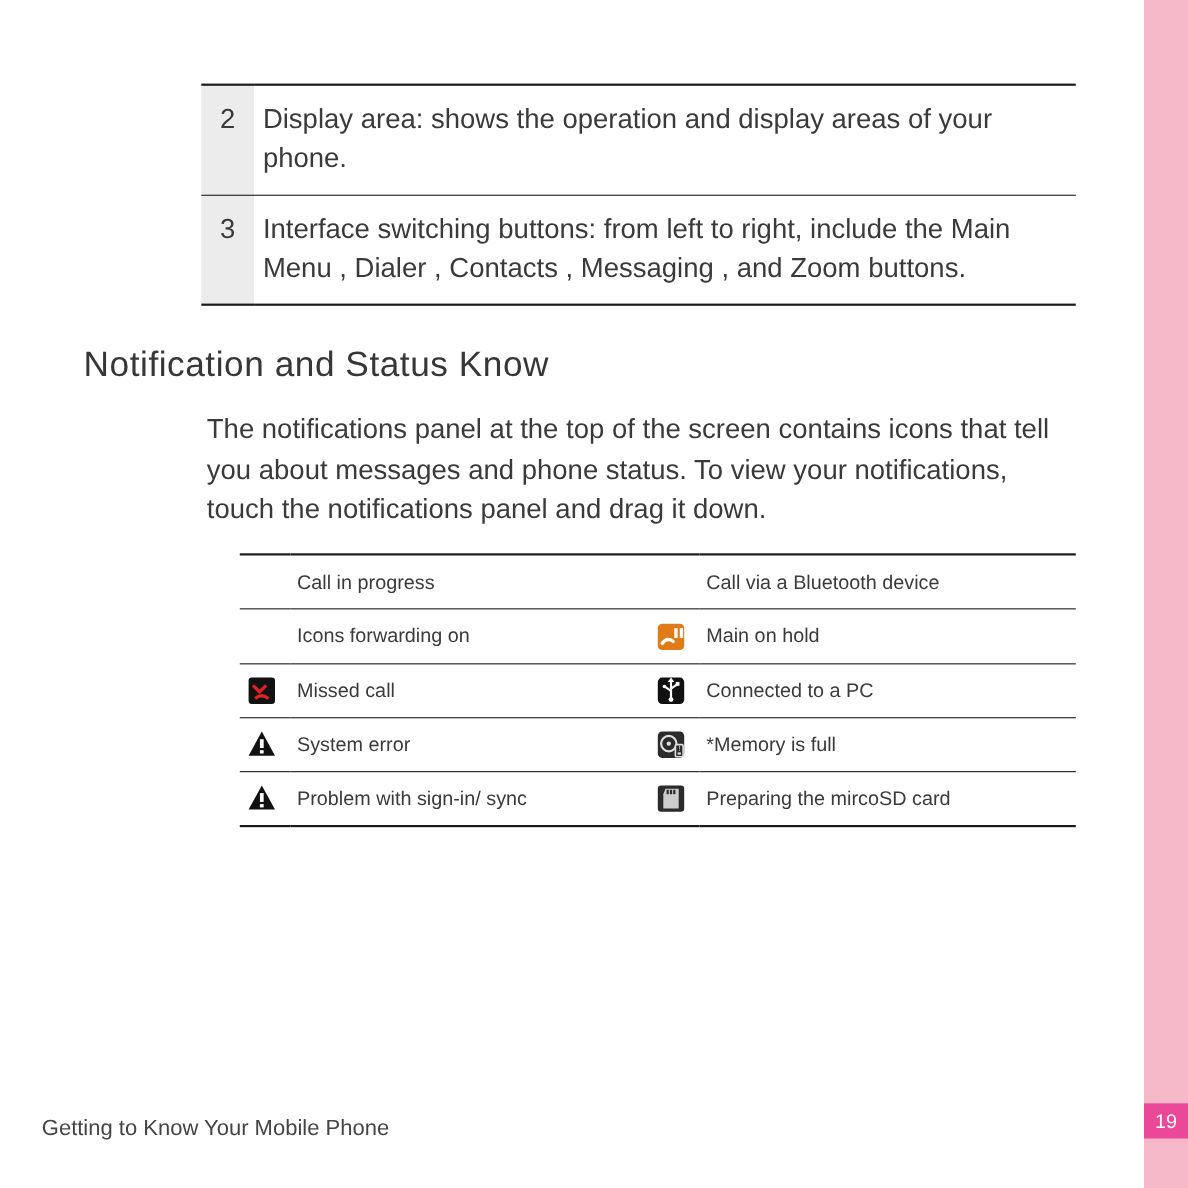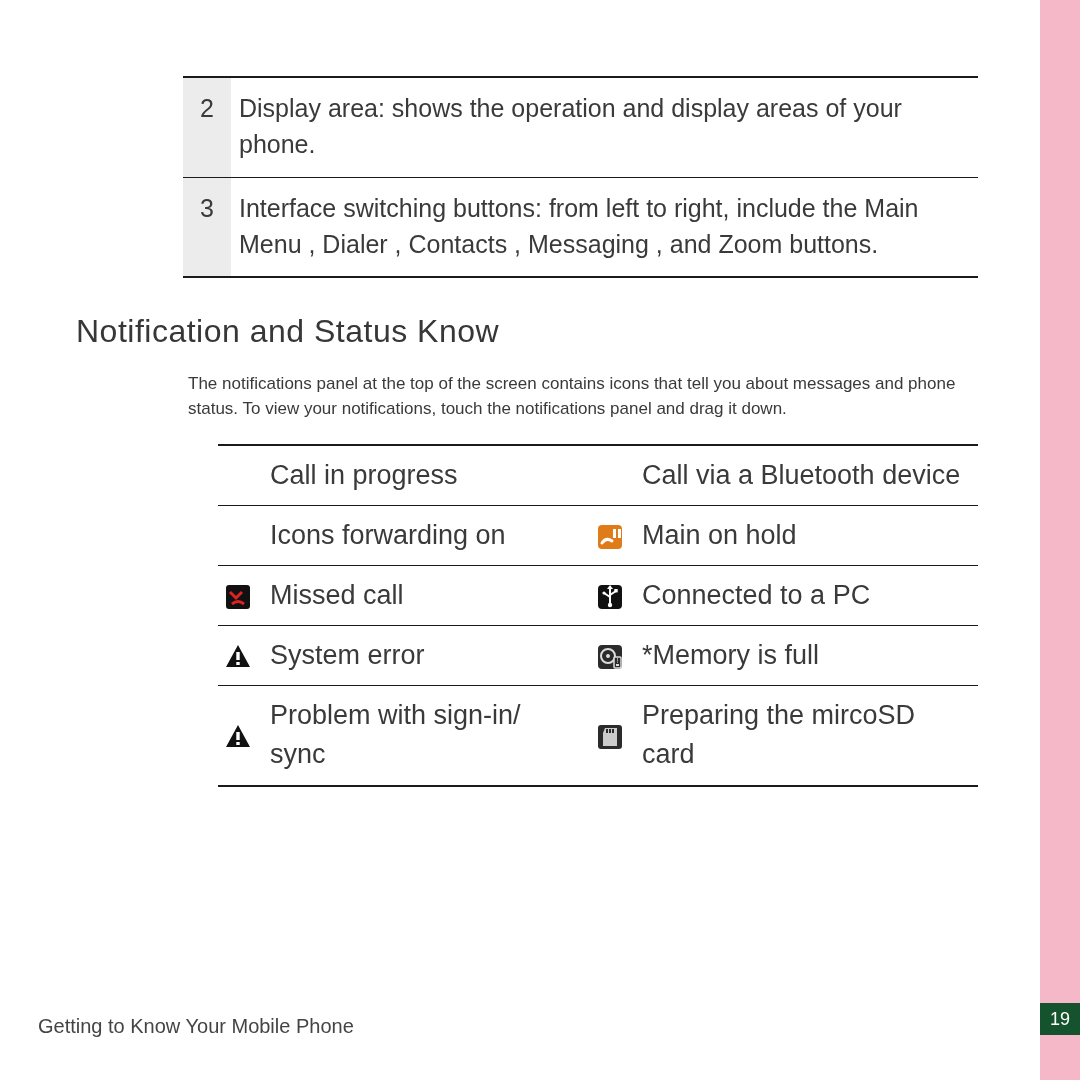--- a/index.html
+++ b/index.html
@@ -23,21 +23,21 @@
     width: 40px;
     height: 1080px;
     background: #f4b8c8;
   }
   .page-number {
     position: absolute;
     right: 0;
     bottom: 45px;
     width: 40px;
     height: 32px;
-    background: #14532d;
+    background: #ec4899;
     color: #ffffff;
     font-size: 18px;
     text-align: center;
     line-height: 32px;
   }
 
   .page {
     padding: 0 70px 0 38px;
   }
 
@@ -69,32 +69,32 @@
     font-weight: normal;
     font-size: 32px;
     color: #373737;
     margin: 30px 0 18px 38px;
     letter-spacing: 0.5px;
   }
 
   .section-body {
     margin-left: 150px;
     width: 790px;
-    font-size: 17px;
+    font-size: 25px;
     color: #3a3a3a;
   }
 
   
   .icon-table {
     width: 760px;
     margin-left: 180px;
     margin-top: 22px;
     border-top: 2px solid #1b1b1b;
     border-collapse: collapse;
-    font-size: 27px;
+    font-size: 18px;
   }
   .icon-table td {
     border-bottom: 1px solid #1b1b1b;
     padding: 10px 6px;
     vertical-align: middle;
   }
   .icon-table tr:last-child td {
     border-bottom: 2px solid #1b1b1b;
   }
   .icon-table td.icol {

